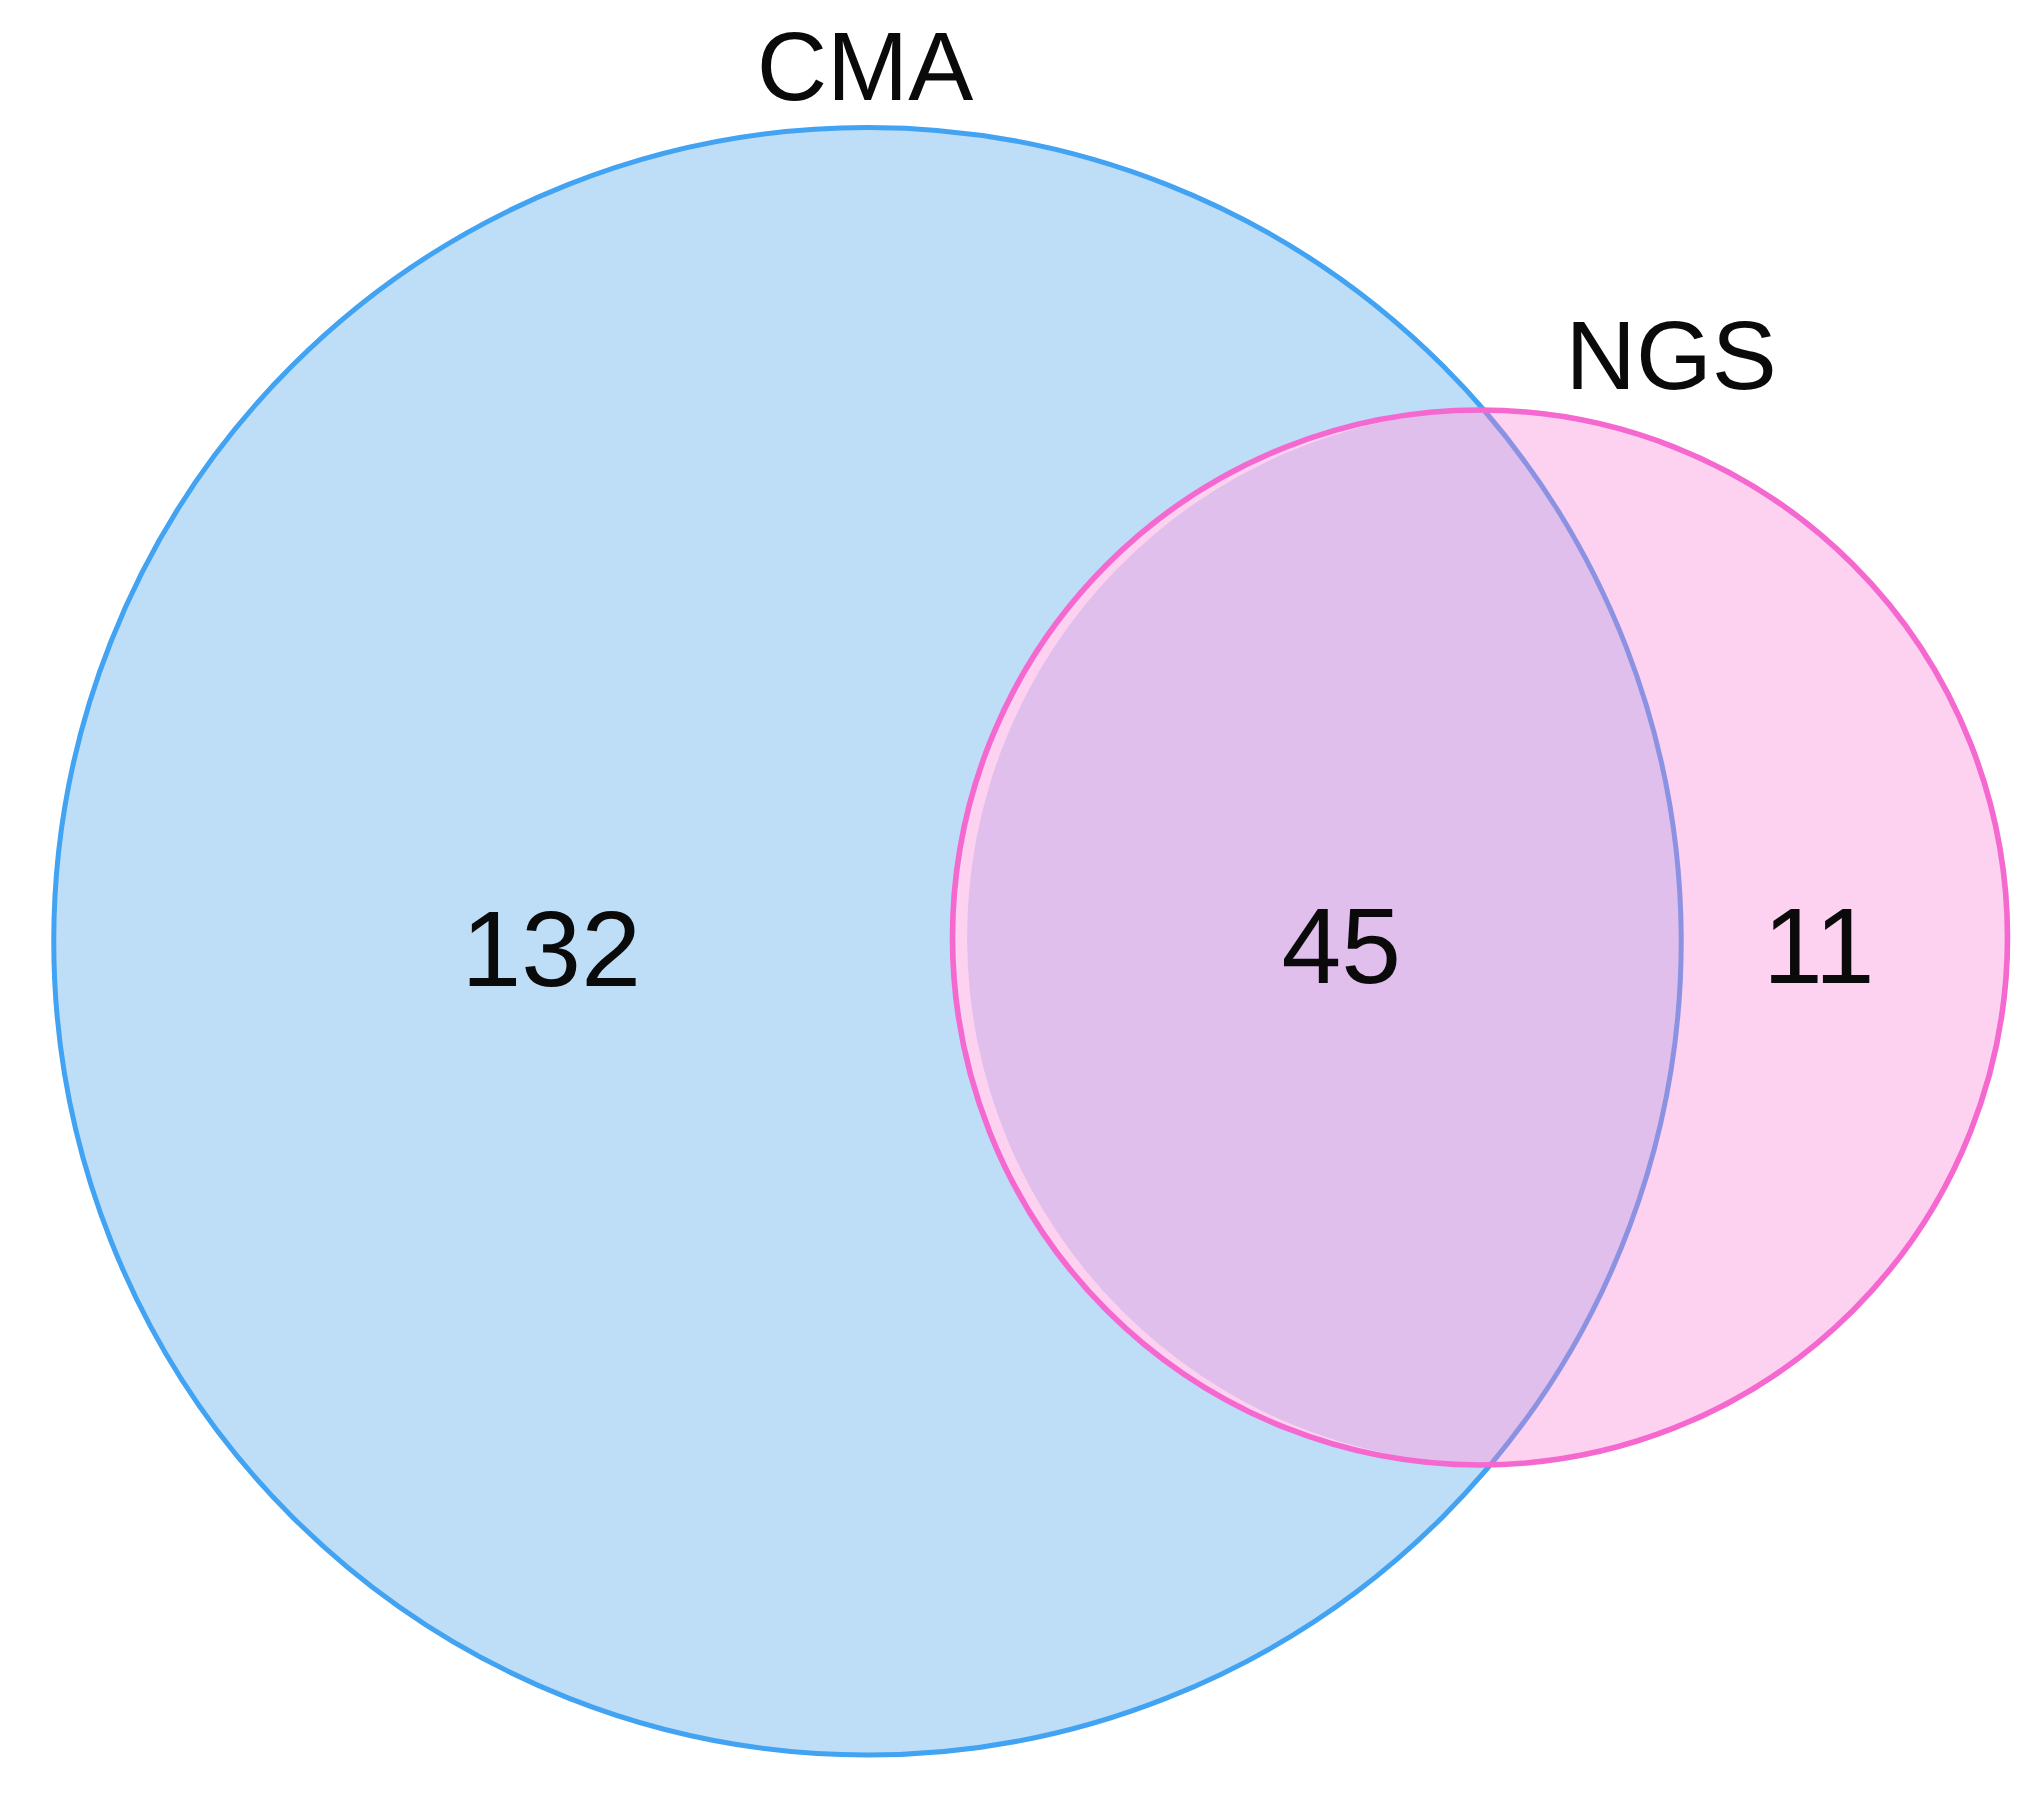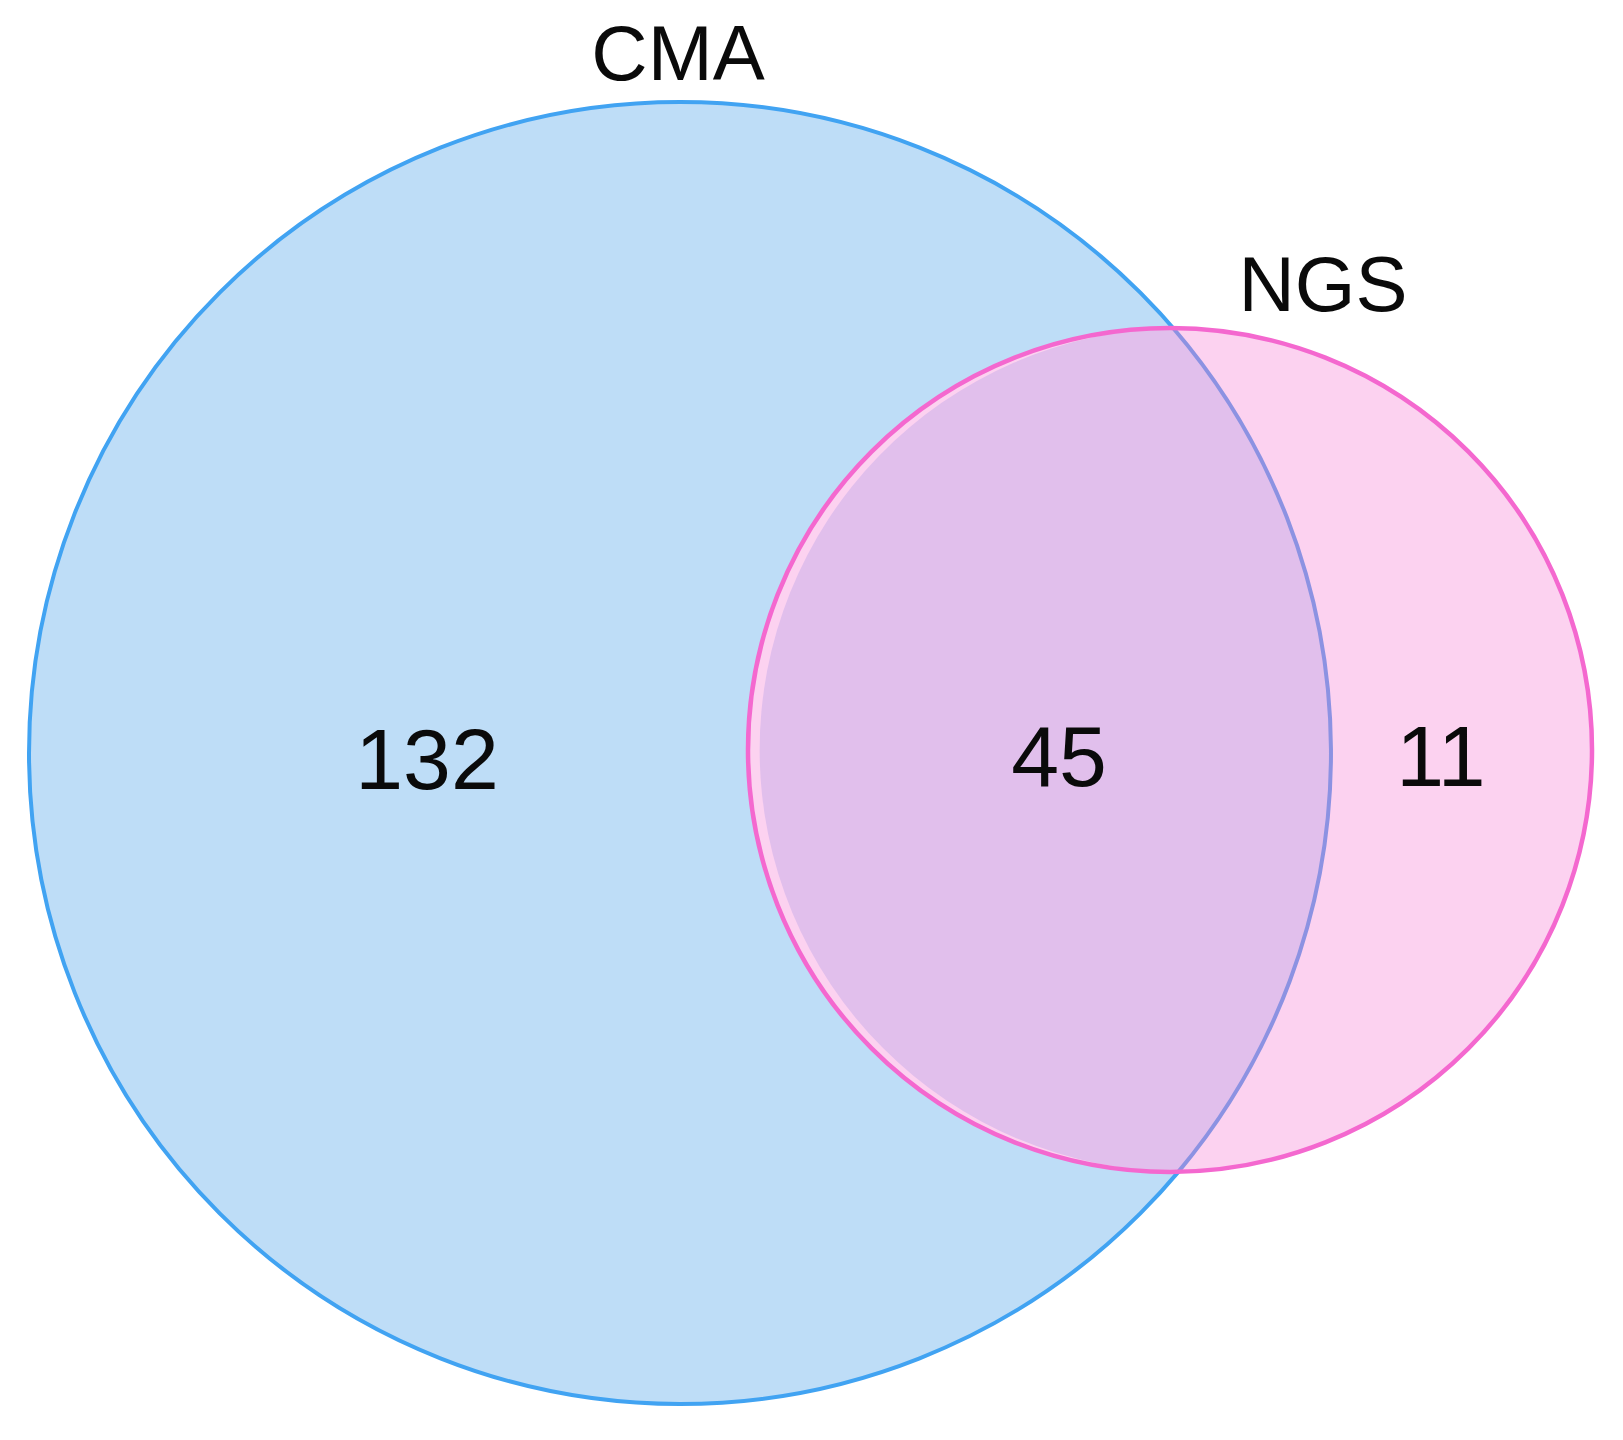--- a/index.html
+++ b/index.html
@@ -7,20 +7,21 @@
     padding: 0;
     background: #ffffff;
     width: 1623px;
     height: 1440px;
     overflow: hidden;
   }
   .venn-wrap {
     width: 1450px;
     height: 1440px;
     position: relative;
+    padding-left: 14px;
   }
   svg {
     display: block;
   }
   .set-label {
     font-family: "Liberation Sans", sans-serif;
     font-size: 78px;
     fill: #0a0a0a;
     text-anchor: middle;
   }

